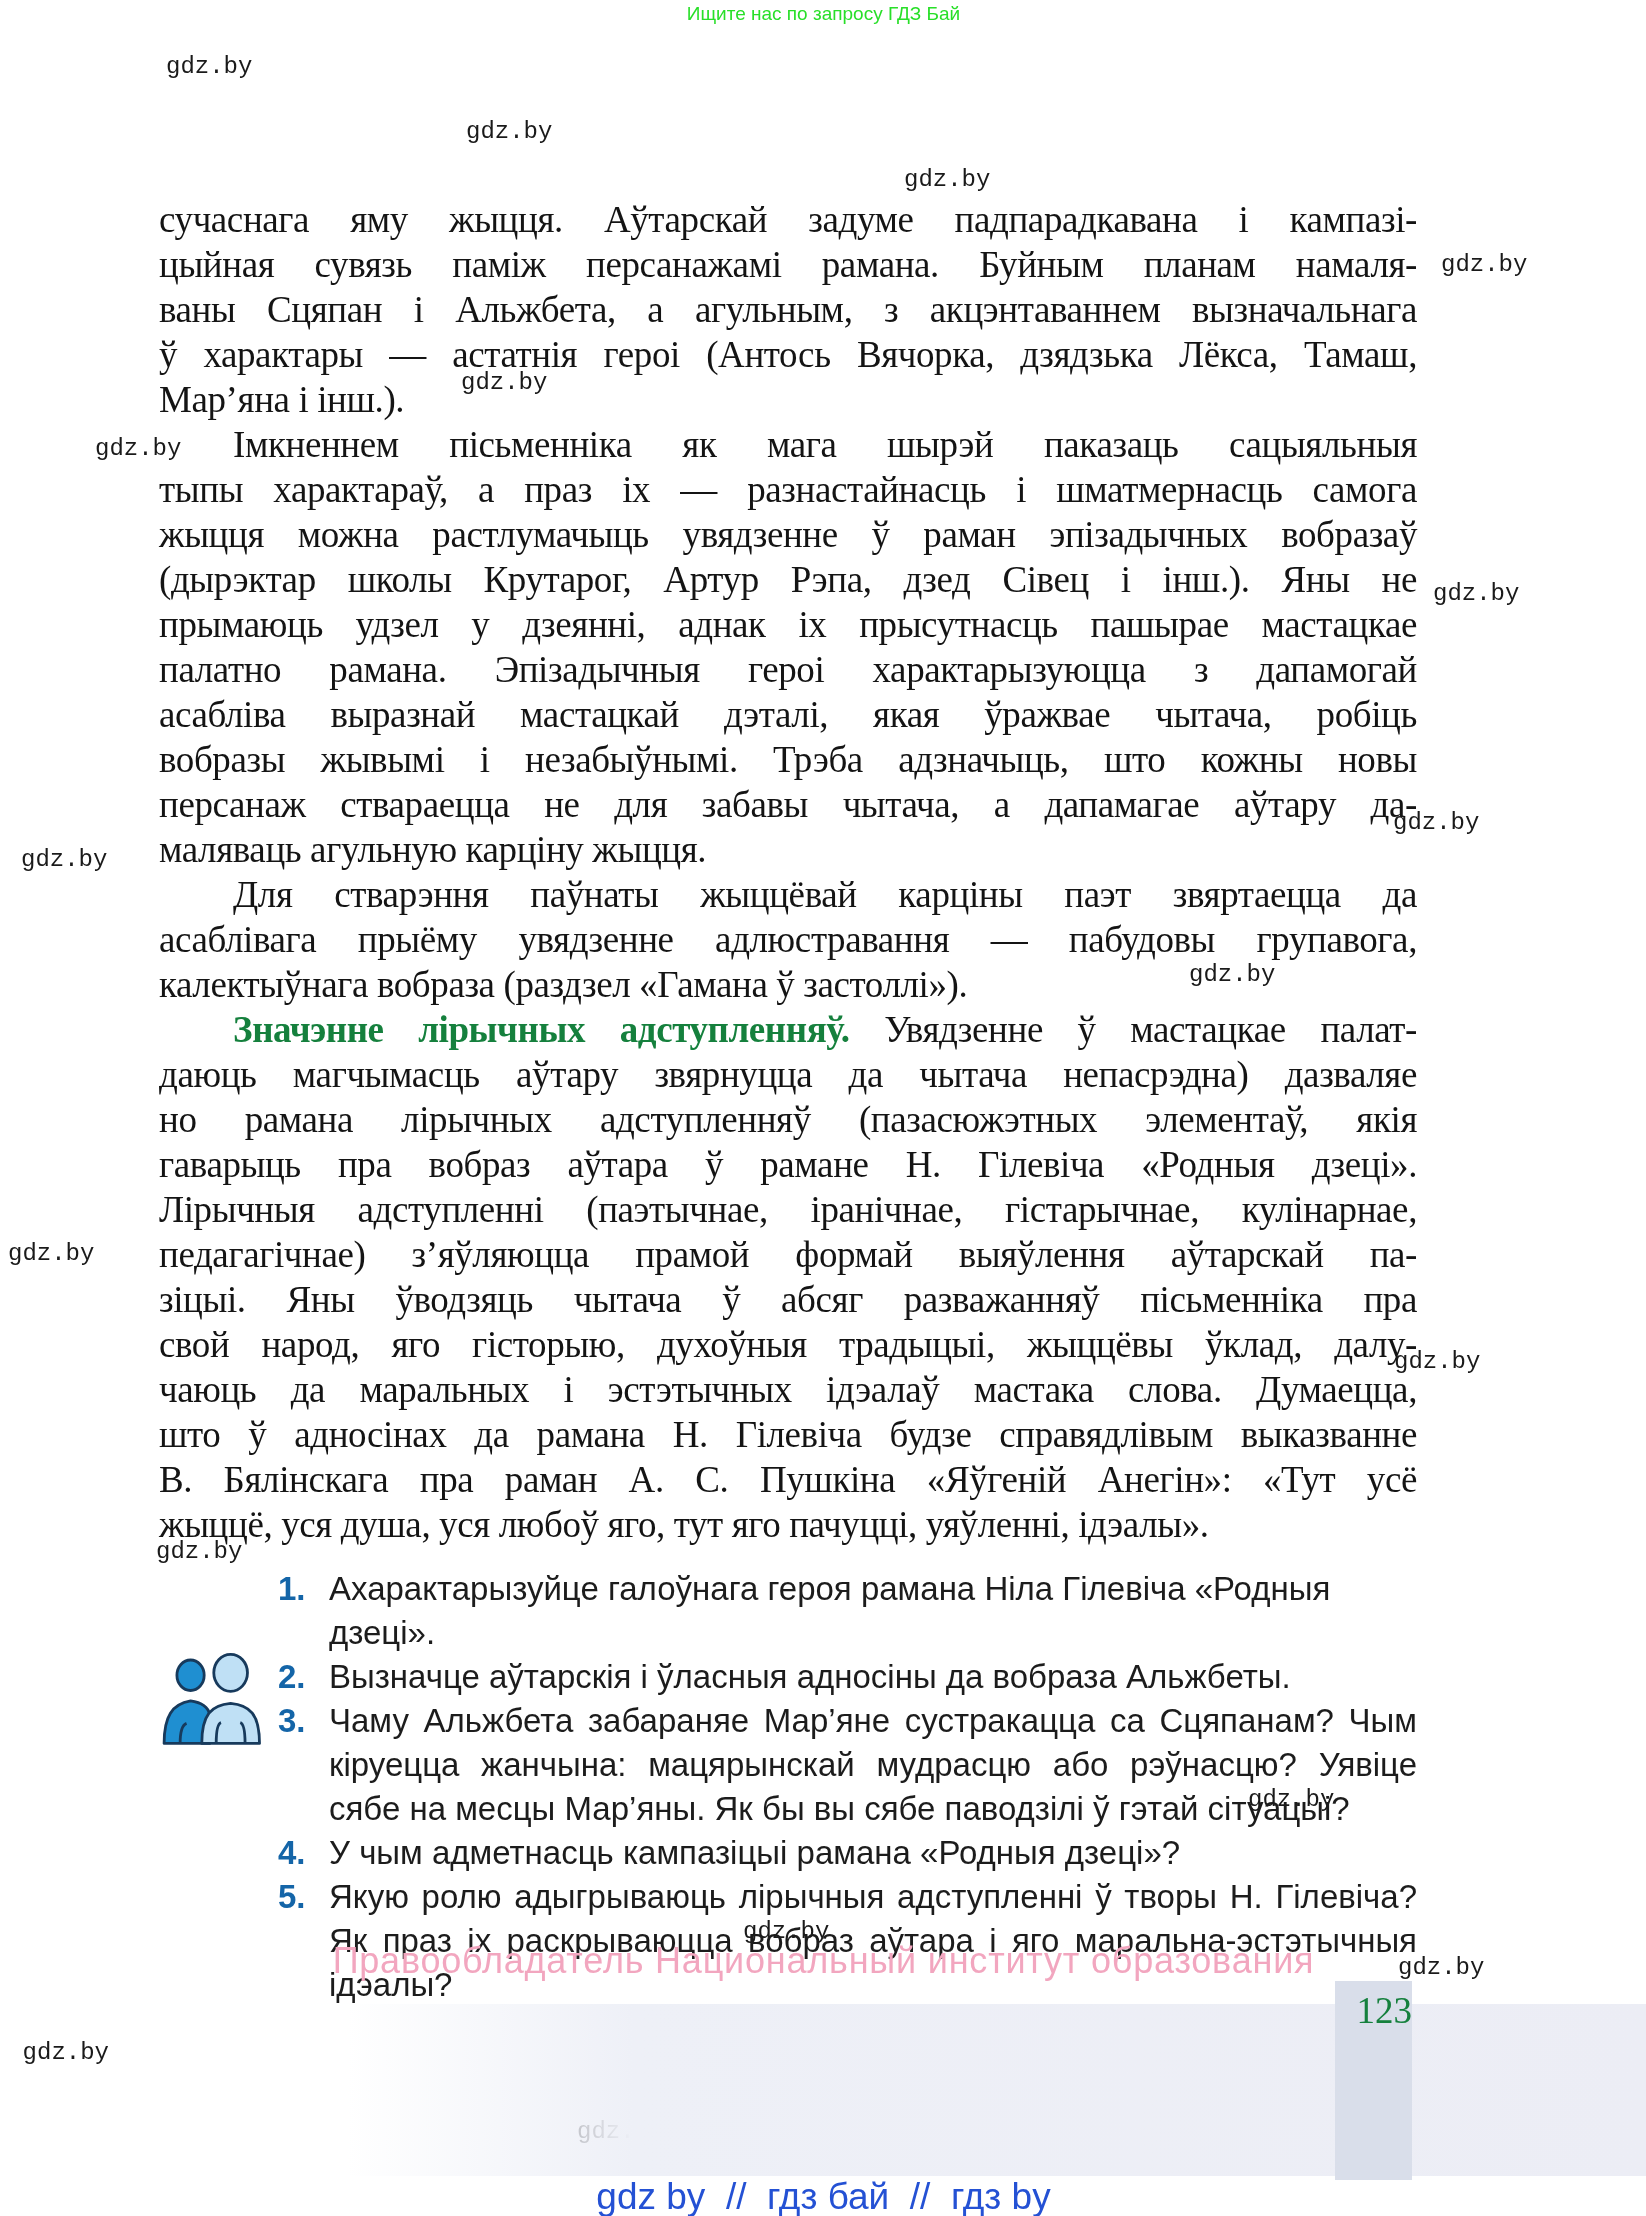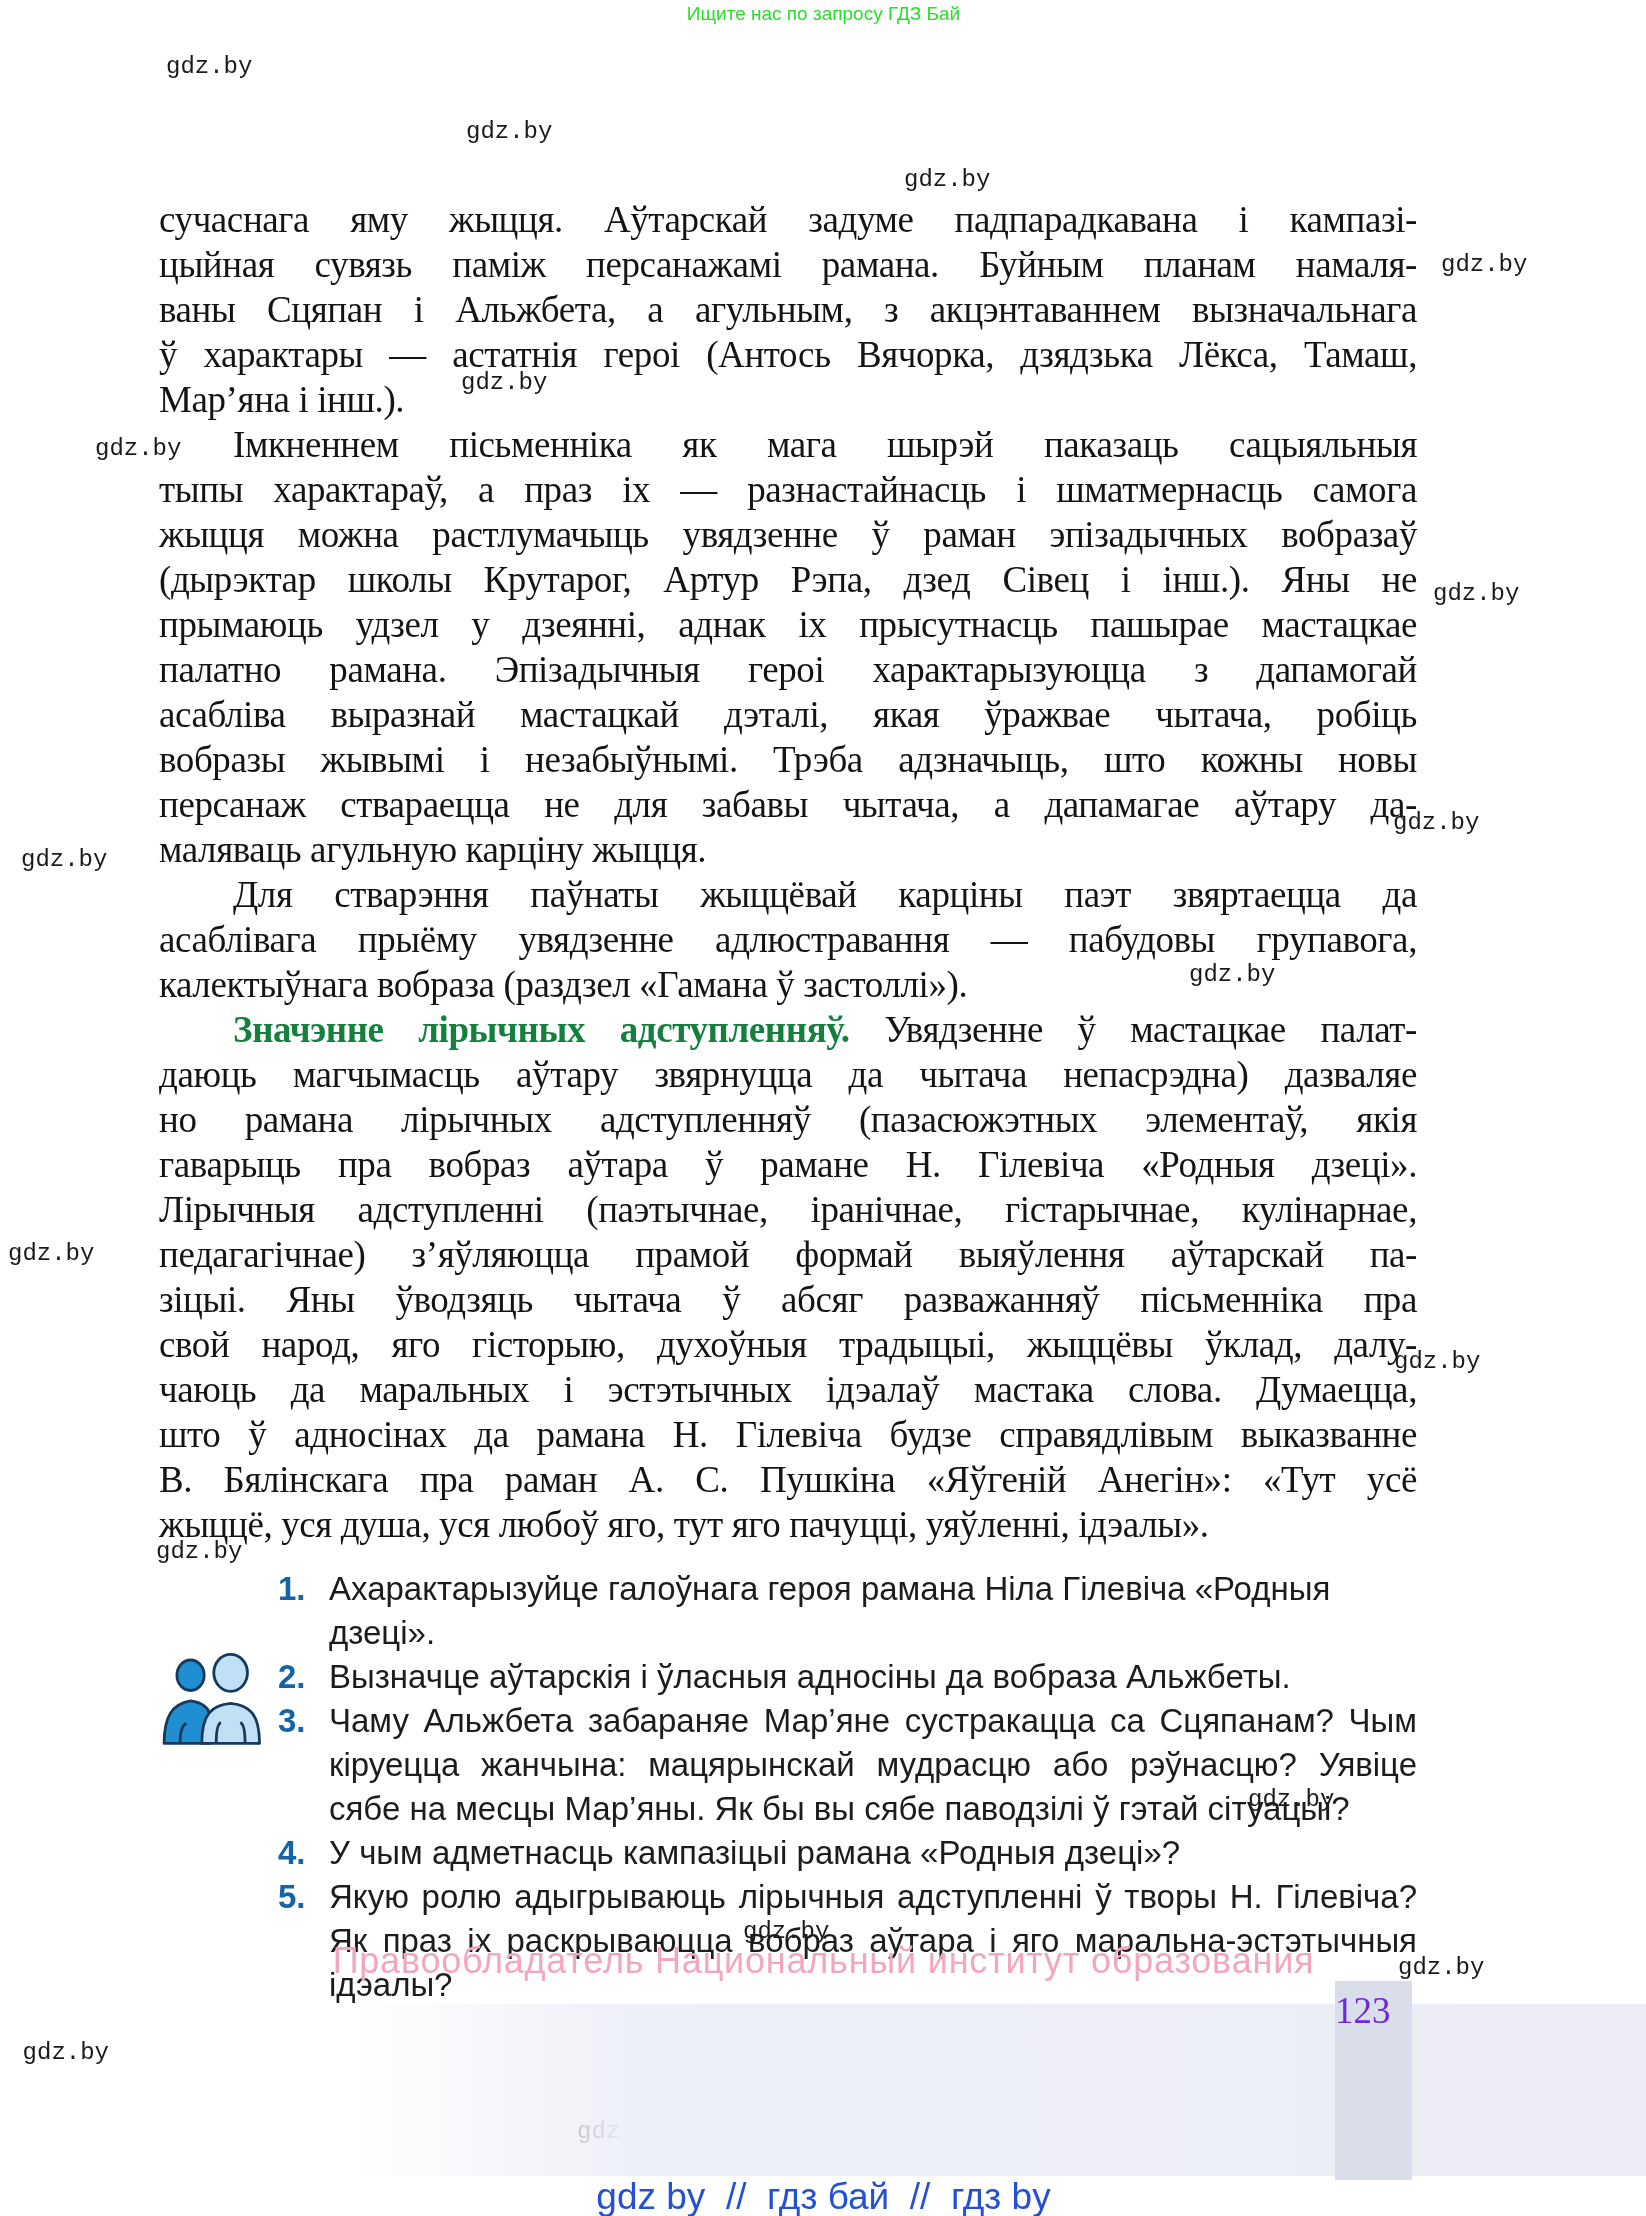--- a/index.html
+++ b/index.html
@@ -28,22 +28,22 @@
   .q{position:relative;padding-left:51px;}
   .qnum{position:absolute;left:0;top:0;color:#1465a8;font-weight:bold;}
 
   
   .people{position:absolute;left:160px;top:1652px;width:110px;height:93px;}
 
   
   .band{position:absolute;left:347px;top:2004px;width:1300px;height:172px;
         background:linear-gradient(to right, rgba(240,242,248,0), #eef0f7 22%, #ecedf5);}
   .numcol{position:absolute;left:1335px;top:1981px;width:77px;height:199px;background:#d9deea;}
-  .pagenum{position:absolute;left:1335px;top:1989px;width:77px;text-align:left;
-           font-family:"Liberation Serif", serif;font-size:37px;color:#6d28d9;}
+  .pagenum{position:absolute;left:1335px;top:1989px;width:77px;text-align:right;
+           font-family:"Liberation Serif", serif;font-size:37px;color:#15803d;}
   .copyright{position:absolute;left:0;right:0;top:1940px;text-align:center;
              font-family:"Liberation Sans", sans-serif;font-size:36px;color:#f2a6bf;letter-spacing:0.8px;}
   .links{position:absolute;left:0;right:0;top:2176px;text-align:center;white-space:pre;
          font-family:"Liberation Sans", sans-serif;font-size:37px;color:#2451d4;}
 </style>
 </head>
 <body>
 
 <div class="page">
 

